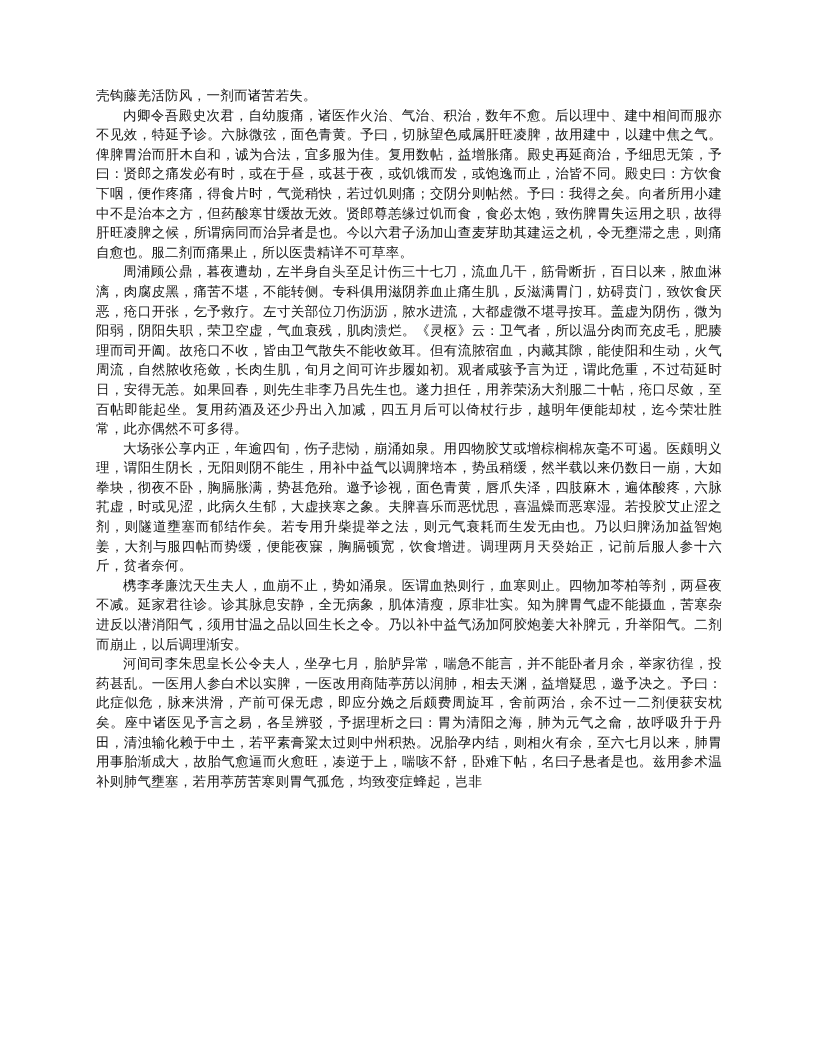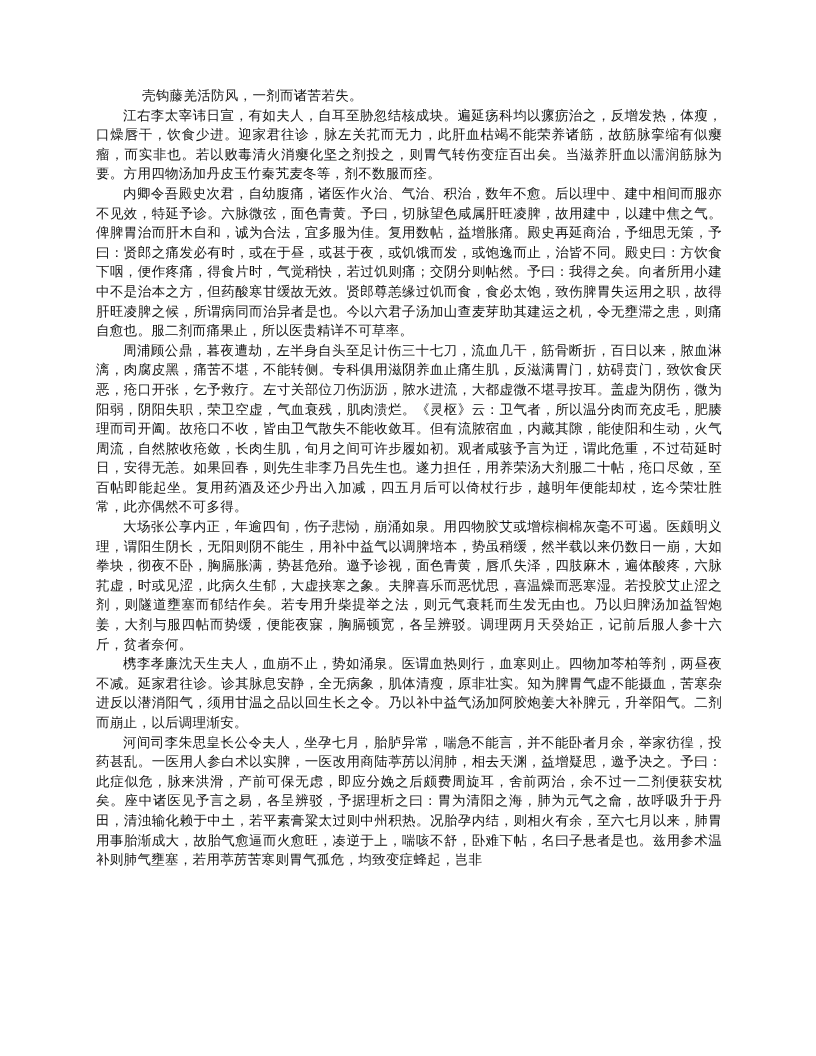--- a/index.html
+++ b/index.html
@@ -27,29 +27,27 @@
     letter-spacing: 0.3px;
     word-break: break-all;
   }
   .text-block p {
     margin: 0;
     padding: 0;
     text-indent: 2em;
   }
   .text-block p.continuation {
     text-indent: 0;
-    margin-left: 46px;
   }
 </style>
 </head>
 <body>
 
 <div class="page">
   <div class="text-block">
     <p class="continuation">壳钩藤羌活防风，一剂而诸苦若失。</p>
-    <p>江右李太宰讳日宣，有如夫人，自耳至胁忽结核成块。遍延疡科均以瘰疬治之，反增发热，体瘦，口燥唇干，饮食少进。迎家君往诊，脉左关芤而无力，此肝血枯竭不能荣养诸筋，故筋脉挛缩有似瘿瘤，而实非也。若以败毒清火消瘿化坚之剂投之，则胃气转伤变症百出矣。当滋养肝血以濡润筋脉为要。方用四物汤加丹皮玉竹秦艽麦冬等，剂不数服而痊。</p>
     <p>内卿令吾殿史次君，自幼腹痛，诸医作火治、气治、积治，数年不愈。后以理中、建中相间而服亦不见效，特延予诊。六脉微弦，面色青黄。予曰，切脉望色咸属肝旺凌脾，故用建中，以建中焦之气。俾脾胃治而肝木自和，诚为合法，宜多服为佳。复用数帖，益增胀痛。殿史再延商治，予细思无策，予曰：贤郎之痛发必有时，或在于昼，或甚于夜，或饥饿而发，或饱逸而止，治皆不同。殿史曰：方饮食下咽，便作疼痛，得食片时，气觉稍快，若过饥则痛；交阴分则帖然。予曰：我得之矣。向者所用小建中不是治本之方，但药酸寒甘缓故无效。贤郎尊恙缘过饥而食，食必太饱，致伤脾胃失运用之职，故得肝旺凌脾之候，所谓病同而治异者是也。今以六君子汤加山查麦芽助其建运之机，令无壅滞之患，则痛自愈也。服二剂而痛果止，所以医贵精详不可草率。</p>
     <p>周浦顾公鼎，暮夜遭劫，左半身自头至足计伤三十七刀，流血几干，筋骨断折，百日以来，脓血淋漓，肉腐皮黑，痛苦不堪，不能转侧。专科俱用滋阴养血止痛生肌，反滋满胃门，妨碍贲门，致饮食厌恶，疮口开张，乞予救疗。左寸关部位刀伤沥沥，脓水进流，大都虚微不堪寻按耳。盖虚为阴伤，微为阳弱，阴阳失职，荣卫空虚，气血衰残，肌肉溃烂。《灵枢》云：卫气者，所以温分肉而充皮毛，肥腠理而司开阖。故疮口不收，皆由卫气散失不能收敛耳。但有流脓宿血，内藏其隙，能使阳和生动，火气周流，自然脓收疮敛，长肉生肌，旬月之间可许步履如初。观者咸骇予言为迂，谓此危重，不过苟延时日，安得无恙。如果回春，则先生非李乃吕先生也。遂力担任，用养荣汤大剂服二十帖，疮口尽敛，至百帖即能起坐。复用药酒及还少丹出入加减，四五月后可以倚杖行步，越明年便能却杖，迄今荣壮胜常，此亦偶然不可多得。</p>
-    <p>大场张公享内正，年逾四旬，伤子悲恸，崩涌如泉。用四物胶艾或增棕榈棉灰毫不可遏。医颇明义理，谓阳生阴长，无阳则阴不能生，用补中益气以调脾培本，势虽稍缓，然半载以来仍数日一崩，大如拳块，彻夜不卧，胸膈胀满，势甚危殆。邀予诊视，面色青黄，唇爪失泽，四肢麻木，遍体酸疼，六脉芤虚，时或见涩，此病久生郁，大虚挟寒之象。夫脾喜乐而恶忧思，喜温燥而恶寒湿。若投胶艾止涩之剂，则隧道壅塞而郁结作矣。若专用升柴提举之法，则元气衰耗而生发无由也。乃以归脾汤加益智炮姜，大剂与服四帖而势缓，便能夜寐，胸膈顿宽，各呈辨驳。调理两月天癸始正，记前后服人参十六斤，贫者奈何。</p>
+    <p>大场张公享内正，年逾四旬，伤子悲恸，崩涌如泉。用四物胶艾或增棕榈棉灰毫不可遏。医颇明义理，谓阳生阴长，无阳则阴不能生，用补中益气以调脾培本，势虽稍缓，然半载以来仍数日一崩，大如拳块，彻夜不卧，胸膈胀满，势甚危殆。邀予诊视，面色青黄，唇爪失泽，四肢麻木，遍体酸疼，六脉芤虚，时或见涩，此病久生郁，大虚挟寒之象。夫脾喜乐而恶忧思，喜温燥而恶寒湿。若投胶艾止涩之剂，则隧道壅塞而郁结作矣。若专用升柴提举之法，则元气衰耗而生发无由也。乃以归脾汤加益智炮姜，大剂与服四帖而势缓，便能夜寐，胸膈顿宽，饮食增进。调理两月天癸始正，记前后服人参十六斤，贫者奈何。</p>
     <p>槜李孝廉沈天生夫人，血崩不止，势如涌泉。医谓血热则行，血寒则止。四物加芩柏等剂，两昼夜不减。延家君往诊。诊其脉息安静，全无病象，肌体清瘦，原非壮实。知为脾胃气虚不能摄血，苦寒杂进反以潜消阳气，须用甘温之品以回生长之令。乃以补中益气汤加阿胶炮姜大补脾元，升举阳气。二剂而崩止，以后调理渐安。</p>
     <p>河间司李朱思皇长公令夫人，坐孕七月，胎胪异常，喘急不能言，并不能卧者月余，举家彷徨，投药甚乱。一医用人参白术以实脾，一医改用商陆葶苈以润肺，相去天渊，益增疑思，邀予决之。予曰：此症似危，脉来洪滑，产前可保无虑，即应分娩之后颇费周旋耳，舍前两治，余不过一二剂便获安枕矣。座中诸医见予言之易，各呈辨驳，予据理析之曰：胃为清阳之海，肺为元气之龠，故呼吸升于丹田，清浊输化赖于中土，若平素膏粱太过则中州积热。况胎孕内结，则相火有余，至六七月以来，肺胃用事胎渐成大，故胎气愈逼而火愈旺，凑逆于上，喘咳不舒，卧难下帖，名曰子悬者是也。兹用参术温补则肺气壅塞，若用葶苈苦寒则胃气孤危，均致变症蜂起，岂非</p>
   </div>
 </div>
 
 </body></html>

